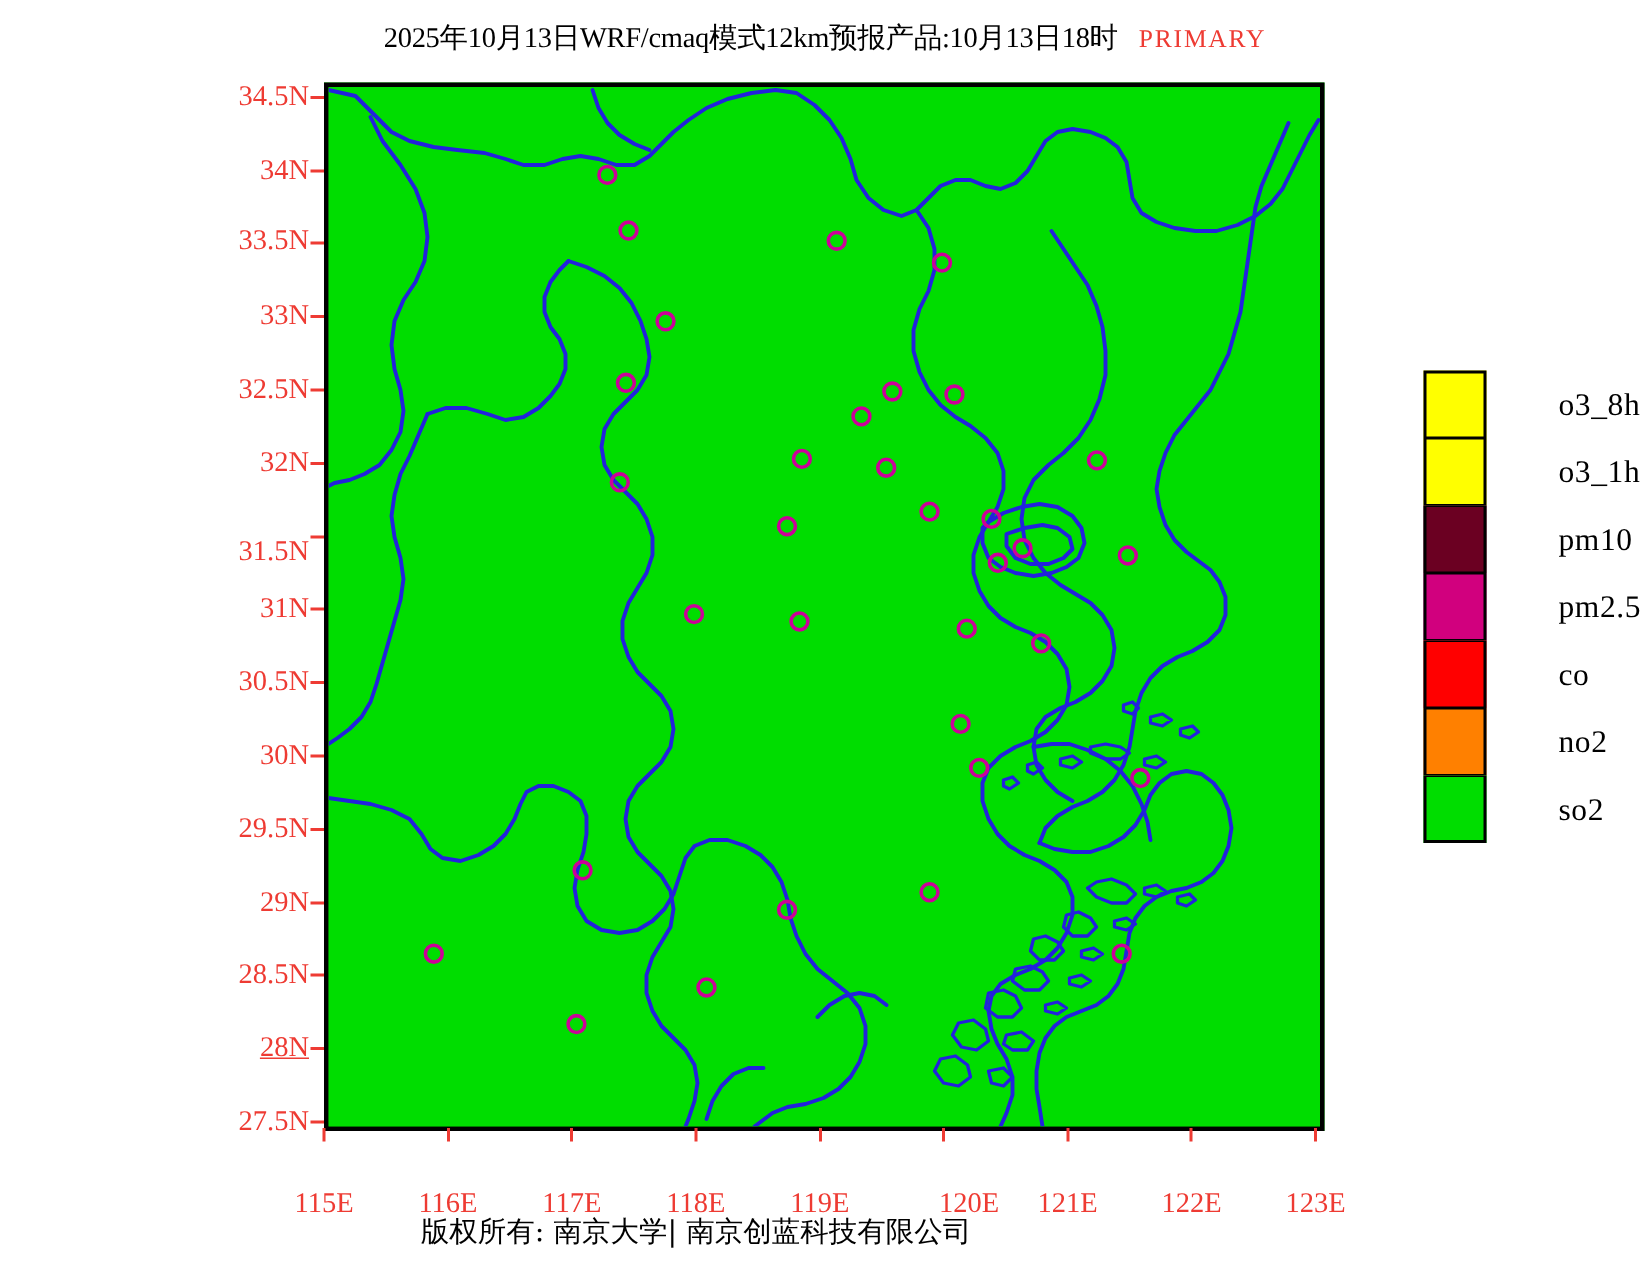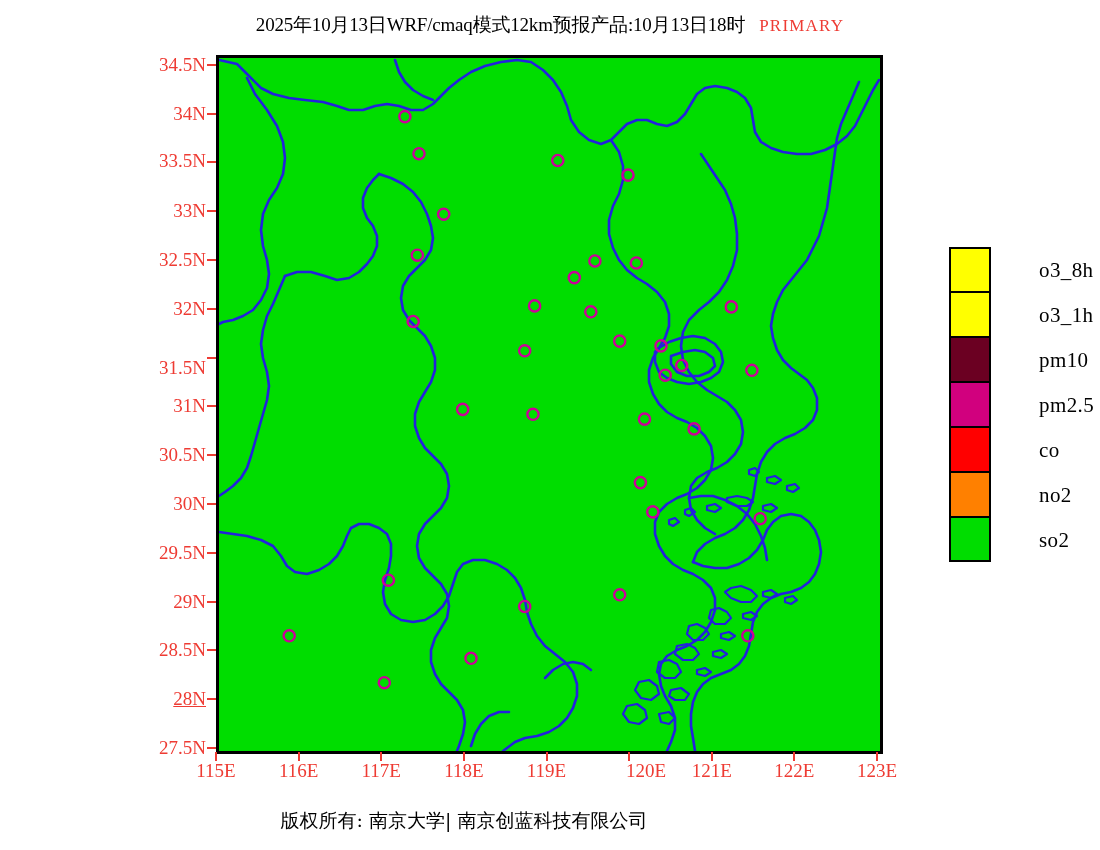--- a/index.html
+++ b/index.html
@@ -66,21 +66,21 @@
     text-align: center;
     transform: translateX(-50%);
   }
   #lat-axis {
     position: absolute;
     left: 0; top: 0;
     width: 206px; height: 800px;
   }
   #lon-axis {
     position: absolute;
-    left: 0; top: 760px;
+    left: 0; top: 792px;
     width: 964px; height: 30px;
   }
   .tick-mark {
     position: absolute;
     background: #ee3b33;
   }
   .tick-y { width: 9px; height: 2px; left: 207px; transform: translateY(-50%); }
   .tick-x { height: 9px; width: 2px; top: 752px; transform: translateX(-50%); }
 
   

